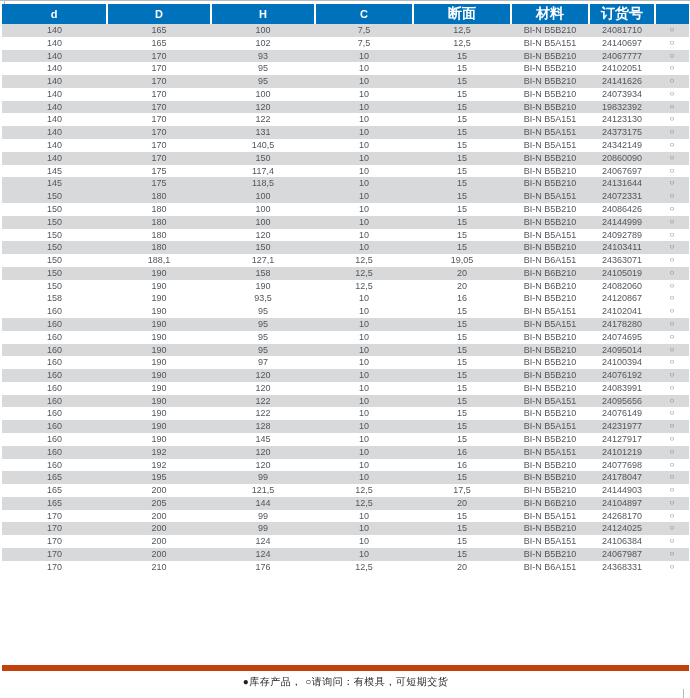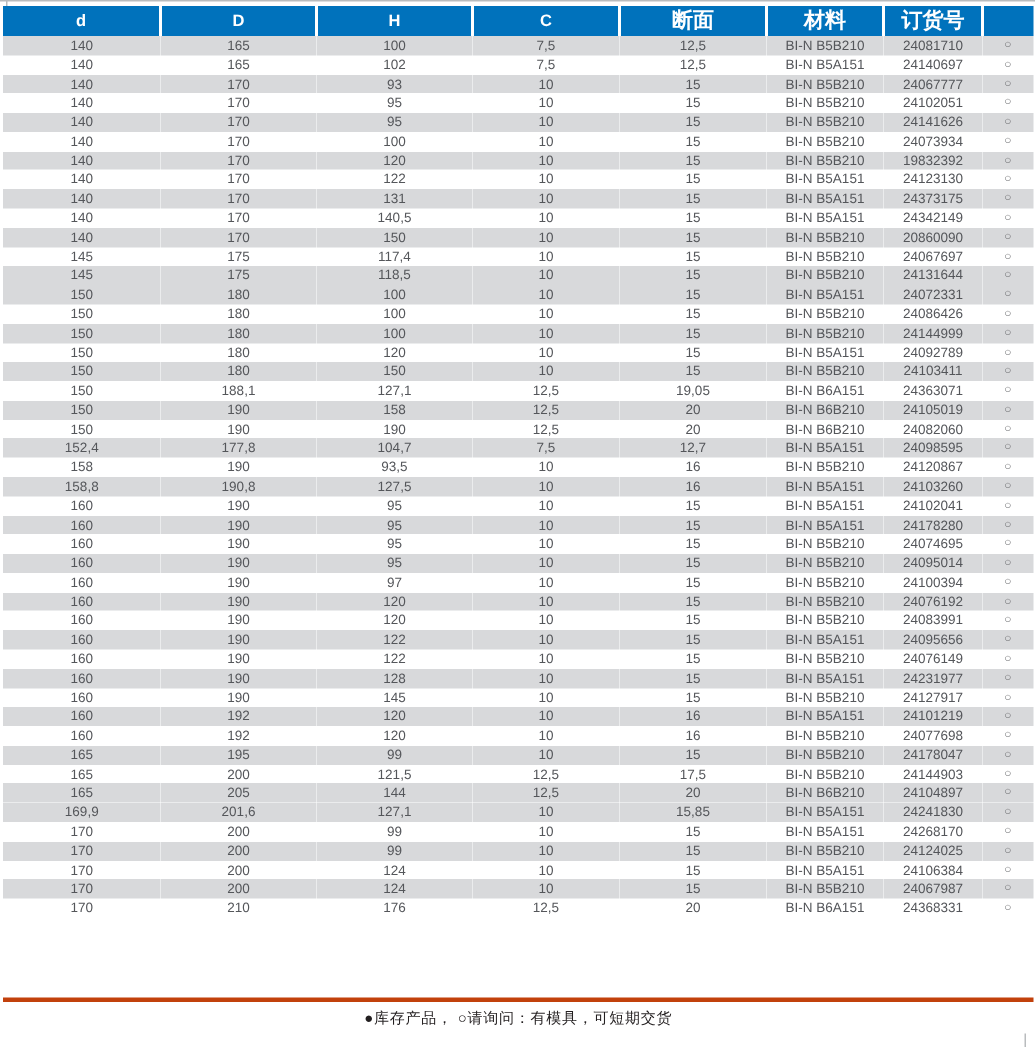--- a/index.html
+++ b/index.html
@@ -30,21 +30,21 @@
     text-align:center;vertical-align:middle;
     height:12.78px;line-height:12.78px;
     padding:0;overflow:hidden;white-space:nowrap;
   }
   tbody tr.stripe td{background:#d8d9db;}
   tbody tr.plain td{background:#ffffff;}
   tbody td.circ{font-size:8px;color:#6d6e71;}
 
   .footer{
     position:absolute;top:665px;left:2px;width:687px;
-    border-top:3px solid #c2410c;
+    border-top:6px solid #c2410c;
     padding-top:4px;text-align:center;
     font-size:10px;color:#231f20;letter-spacing:0.5px;
   }
 </style>
 </head>
 <body>
 
 <div class="top-rule"></div>
 <div class="tick-top-left"></div>
 <div class="tick-bottom-right"></div>
@@ -276,48 +276,28 @@
       <tr class="plain">
         <td>150</td>
         <td>190</td>
         <td>190</td>
         <td>12,5</td>
         <td>20</td>
         <td>BI-N B6B210</td>
         <td>24082060</td>
         <td class="circ">○</td>
       </tr>
-      <tr class="stripe">
-        <td>152,4</td>
-        <td>177,8</td>
-        <td>104,7</td>
-        <td>7,5</td>
-        <td>12,7</td>
-        <td>BI-N B5A151</td>
-        <td>24098595</td>
-        <td class="circ">○</td>
-      </tr>
       <tr class="plain">
         <td>158</td>
         <td>190</td>
         <td>93,5</td>
         <td>10</td>
         <td>16</td>
         <td>BI-N B5B210</td>
         <td>24120867</td>
-        <td class="circ">○</td>
-      </tr>
-      <tr class="stripe">
-        <td>158,8</td>
-        <td>190,8</td>
-        <td>127,5</td>
-        <td>10</td>
-        <td>16</td>
-        <td>BI-N B5A151</td>
-        <td>24103260</td>
         <td class="circ">○</td>
       </tr>
       <tr class="plain">
         <td>160</td>
         <td>190</td>
         <td>95</td>
         <td>10</td>
         <td>15</td>
         <td>BI-N B5A151</td>
         <td>24102041</td>
@@ -464,30 +444,20 @@
         <td class="circ">○</td>
       </tr>
       <tr class="stripe">
         <td>165</td>
         <td>205</td>
         <td>144</td>
         <td>12,5</td>
         <td>20</td>
         <td>BI-N B6B210</td>
         <td>24104897</td>
-        <td class="circ">○</td>
-      </tr>
-      <tr class="stripe">
-        <td>169,9</td>
-        <td>201,6</td>
-        <td>127,1</td>
-        <td>10</td>
-        <td>15,85</td>
-        <td>BI-N B5A151</td>
-        <td>24241830</td>
         <td class="circ">○</td>
       </tr>
       <tr class="plain">
         <td>170</td>
         <td>200</td>
         <td>99</td>
         <td>10</td>
         <td>15</td>
         <td>BI-N B5A151</td>
         <td>24268170</td>

